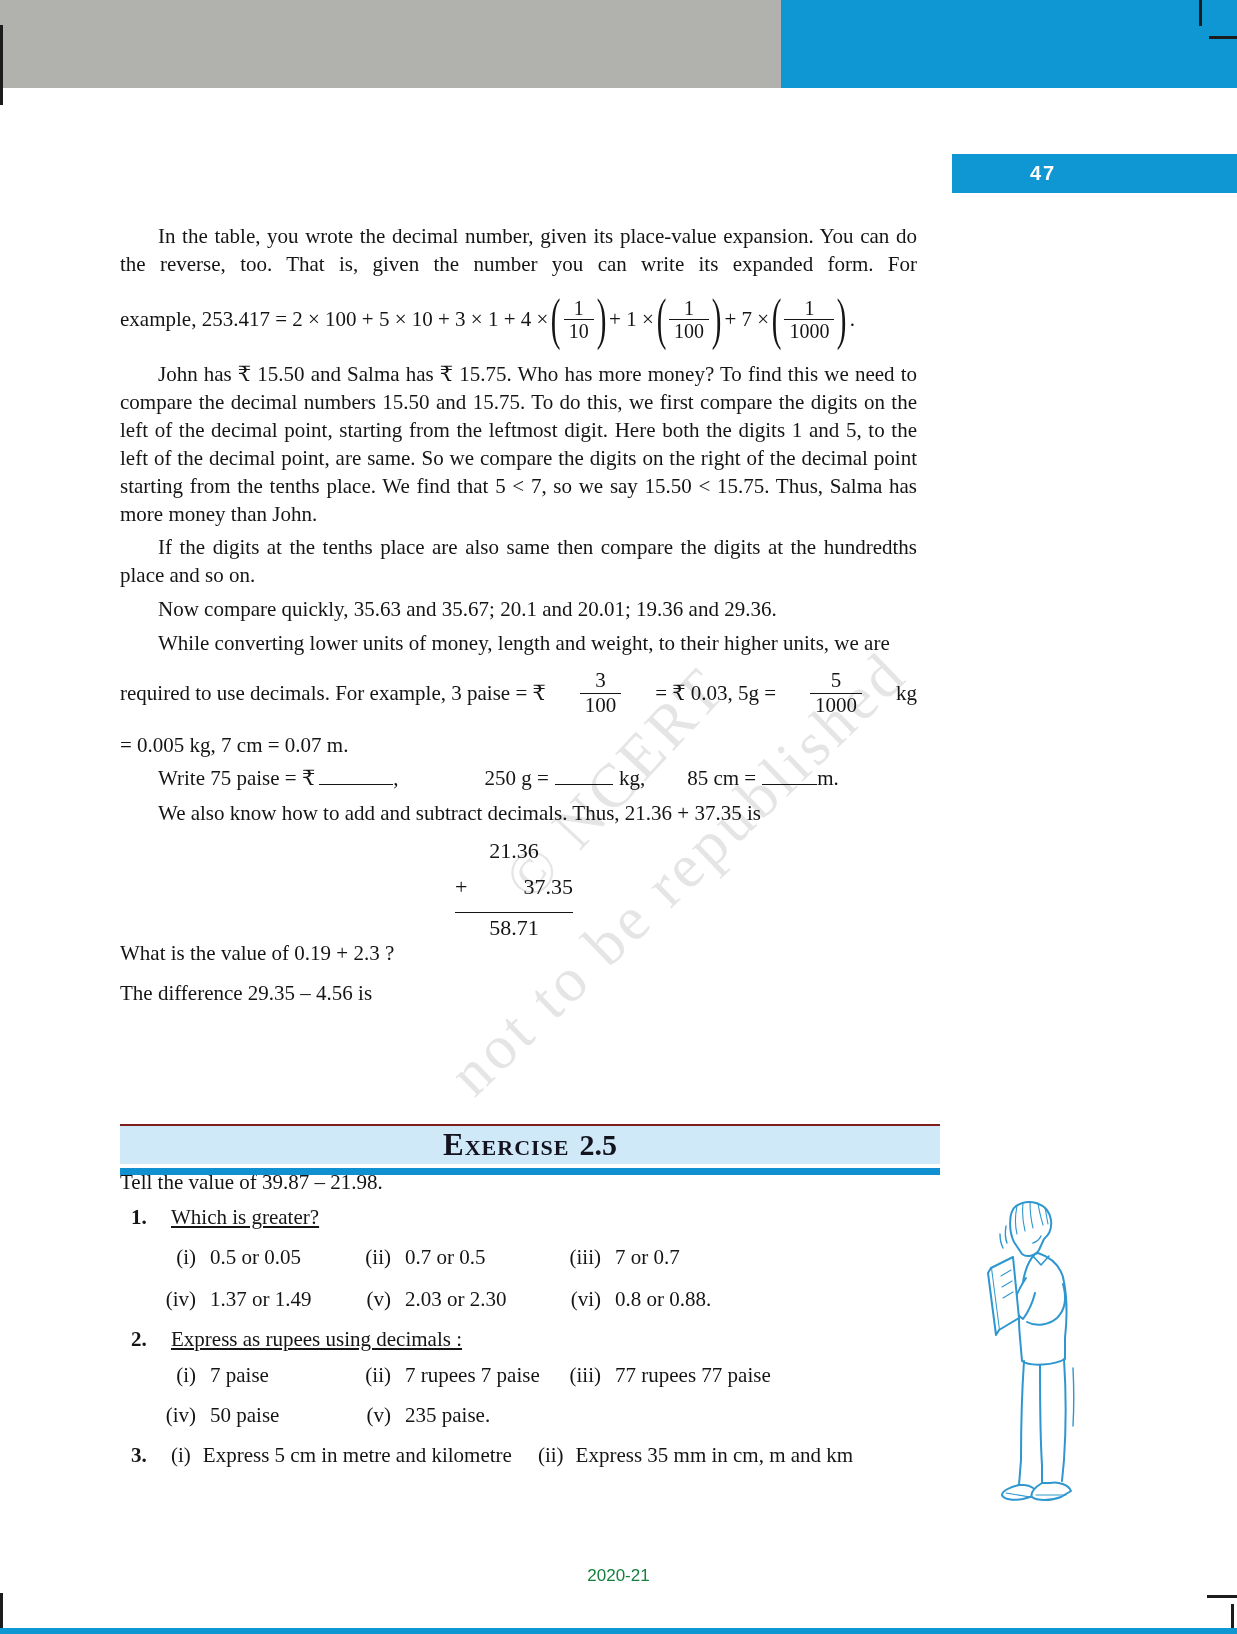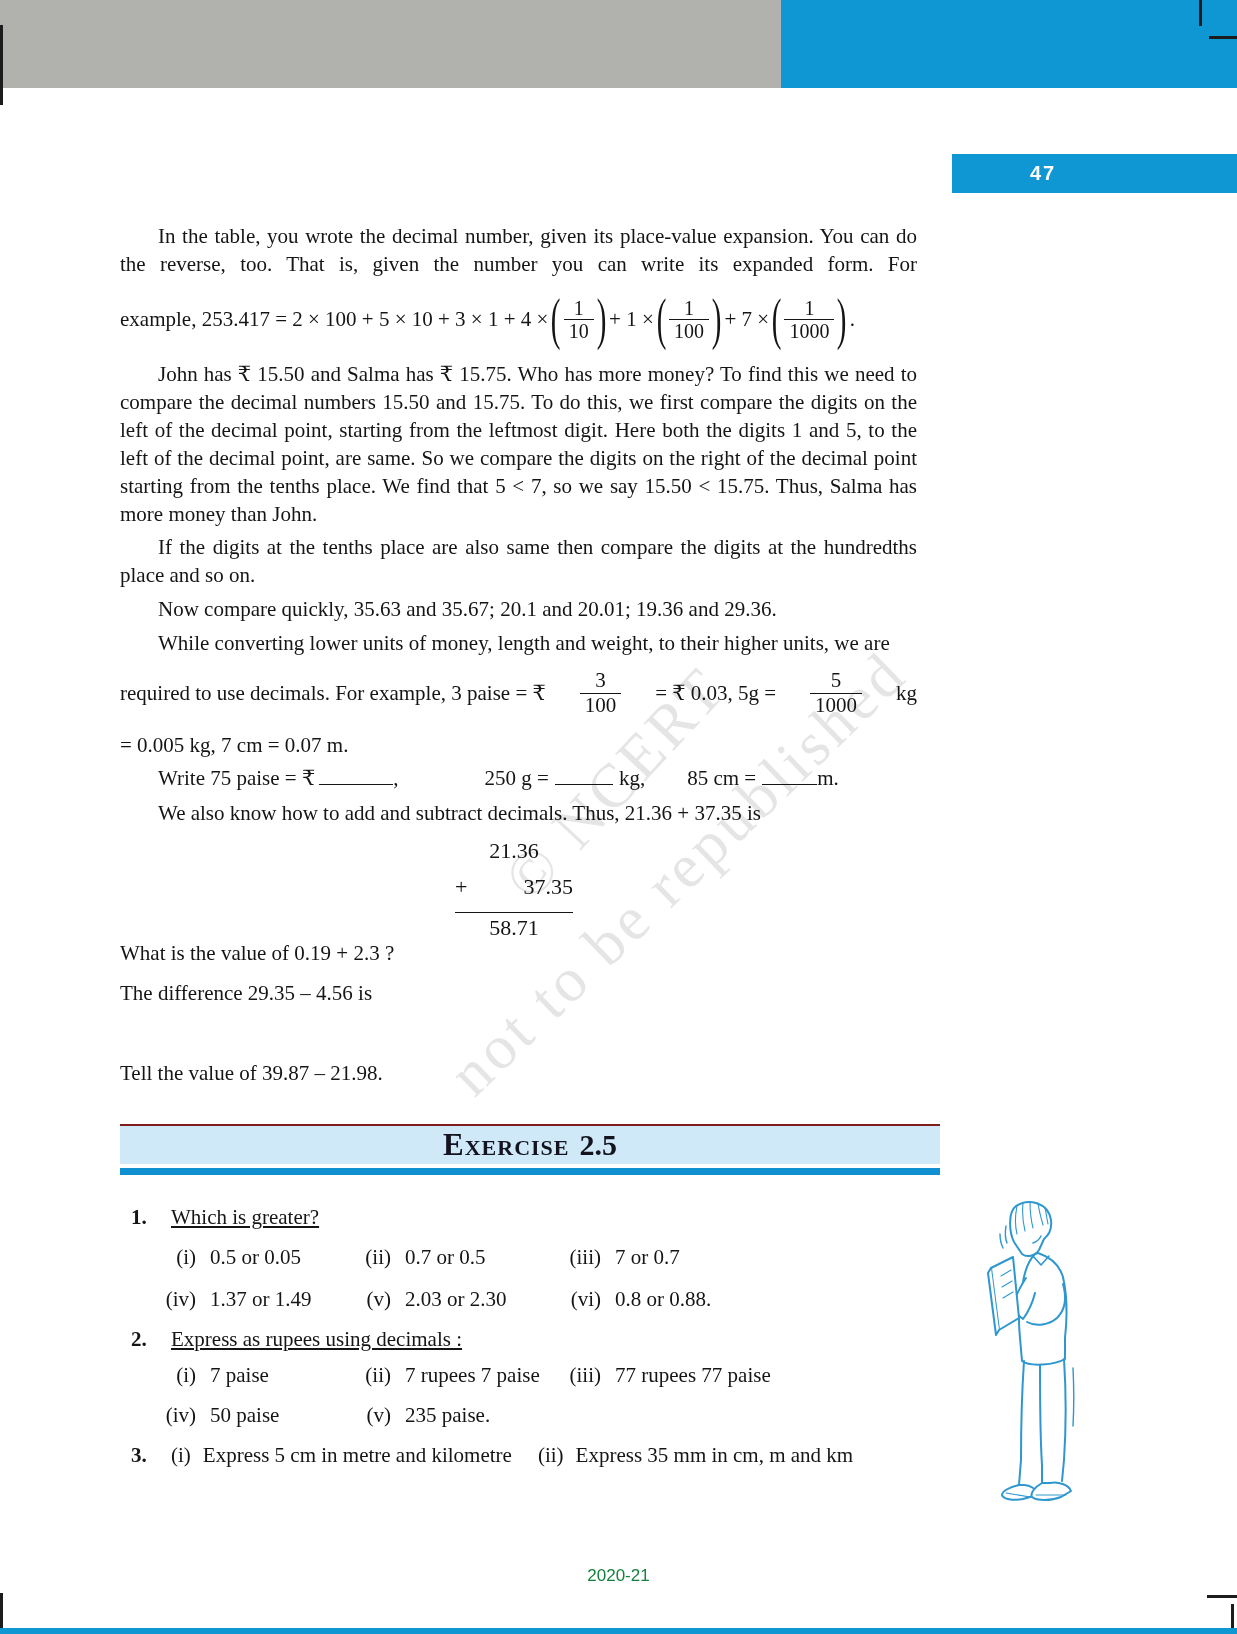--- a/index.html
+++ b/index.html
@@ -166,21 +166,21 @@
     <div class="row result">
         <span>58.71</span>
       </div>
   </div>
 
   <div class="para oneline" style="top:939px;">What is the value of 0.19 + 2.3 ?</div>
 
   <div class="para oneline" style="top:979px;">The difference 29.35 – 4.56 is</div>
 
 
-  <div class="para oneline" style="top:1031px;margin-top:28px;">Tell the value of 39.87 – 21.98.</div>
+  <div class="para oneline" style="top:1140px;margin-top:28px;">Tell the value of 39.87 – 21.98.</div>
 
   <div class="banner">
     <div class="banner-band">
       <span class="ex-word">Exercise</span>
       <span class="ex-num">2.5</span>
     </div>
     <div class="banner-rule"></div>
   </div>
 
   <div class="q-line" style="top:1205px;">

